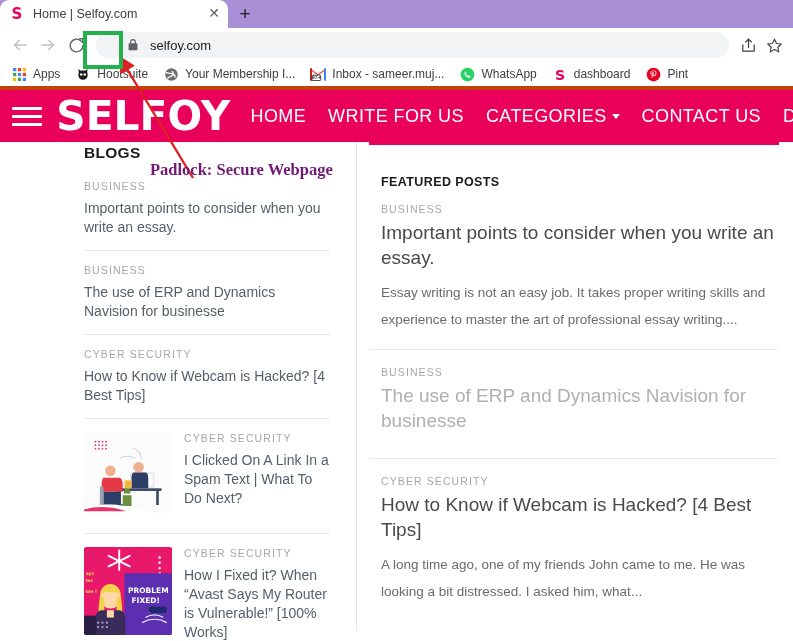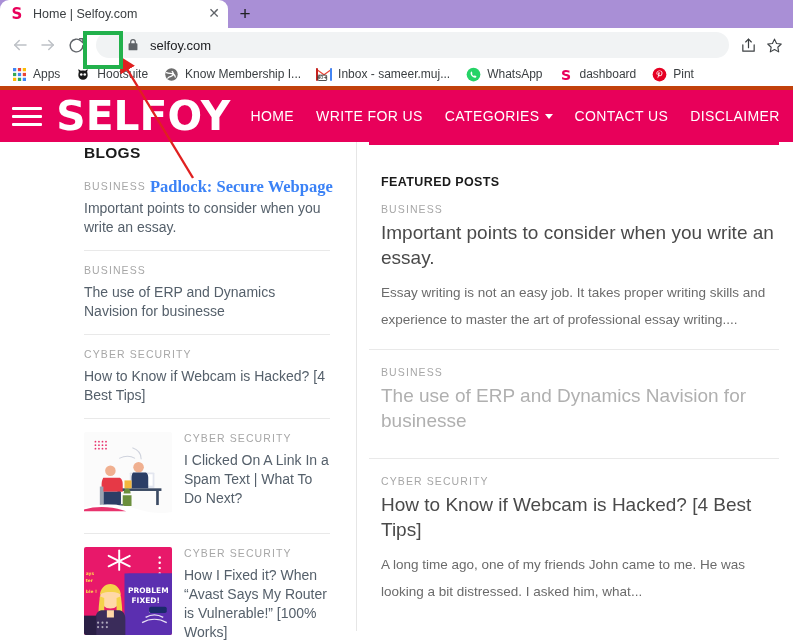--- a/index.html
+++ b/index.html
@@ -81,21 +81,21 @@
     gap:5px;padding-left:4px;cursor:pointer;}
   .hamburger i{display:block;height:3px;background:#fff;border-radius:1px;width:30px;}
   .brand{
     font-family:"DejaVu Sans",sans-serif;
     font-weight:bold;font-size:40px;color:#ffffff;letter-spacing:0px;
     margin-left:8px;margin-right:22px;line-height:1;cursor:pointer;
     transform:scaleX(1.02);
   }
   .navmenu{display:flex;align-items:center;gap:22px;}
   .navitem{
-    font-size:14px;color:#ffffff;letter-spacing:.4px;cursor:pointer;white-space:nowrap;
+    font-size:18px;color:#ffffff;letter-spacing:.4px;cursor:pointer;white-space:nowrap;
     display:flex;align-items:center;gap:5px;font-family:"Liberation Sans",sans-serif;
   }
   .caret{width:0;height:0;border-left:4px solid transparent;border-right:4px solid transparent;
     border-top:5px solid #fff;display:inline-block;}
 
   
   .content{display:flex;height:489px;background:#fff;position:relative;}
   .col-left{width:357px;flex:0 0 357px;box-sizing:border-box;padding:2px 26px 0 84px;
     border-right:1px solid #e6e6e6;position:relative;}
   .col-right{flex:1 1 auto;box-sizing:border-box;padding:0 14px 0 12px;position:relative;}
@@ -136,22 +136,22 @@
   .fexc{font-size:13.5px;line-height:27px;color:#6b6b6b;}
 
   
   .annot-box{
     position:absolute;border:4px solid #22b14c;box-sizing:border-box;
     left:83px;top:31px;width:40px;height:38px;z-index:40;pointer-events:none;
     background:transparent;
   }
   .annot-arrow{position:absolute;left:0;top:0;width:793px;height:641px;z-index:39;pointer-events:none;}
   .annot-text{
-    position:absolute;left:150px;top:177px;z-index:41;
-    font-family:"Liberation Serif",serif;font-weight:bold;font-size:16.5px;color:#3b82f6;
+    position:absolute;left:150px;top:160px;z-index:41;
+    font-family:"Liberation Serif",serif;font-weight:bold;font-size:16.5px;color:#701a75;
     white-space:nowrap;pointer-events:none;
   }
 </style>
 </head>
 <body>
 
 <div class="screen">
 
   <div class="tabstrip">
     <div class="tab">
@@ -235,21 +235,21 @@
       <span class="bm-label">Hootsuite</span>
     </div>
 
     <div class="bm">
       <span class="bm-ico">
         <svg width="15" height="15" viewBox="0 0 24 24">
             <circle cx="12" cy="12" r="10" fill="#6d6d6d"></circle>
             <path d="M4 9c4 2 8 0 11 2s3 5 3 5M6 18c2-3 6-2 8-5s-1-6-1-6" stroke="#fff" stroke-width="2" fill="none" stroke-linecap="round"></path>
           </svg>
       </span>
-      <span class="bm-label">Know Membership I...</span>
+      <span class="bm-label">Your Membership I...</span>
     </div>
 
     <div class="bm">
       <span class="bm-ico">
         <svg width="16" height="13" viewBox="0 0 24 19">
           <path d="M2 3.5 12 11 22 3.5V17H2z" fill="#fff"></path>
           <path d="M0 2.2 12 11 24 2.2 24 0 12 8.6 0 0z" fill="#ea4335"></path>
           <path d="M0 0h3v19H0z" fill="#c5221f"></path>
             <path d="M21 0h3v19h-3z" fill="#4285f4"></path>
           <rect x="3" y="10.5" width="13" height="8" rx="1" fill="#fff" stroke="#333" stroke-width="1.3"></rect>

